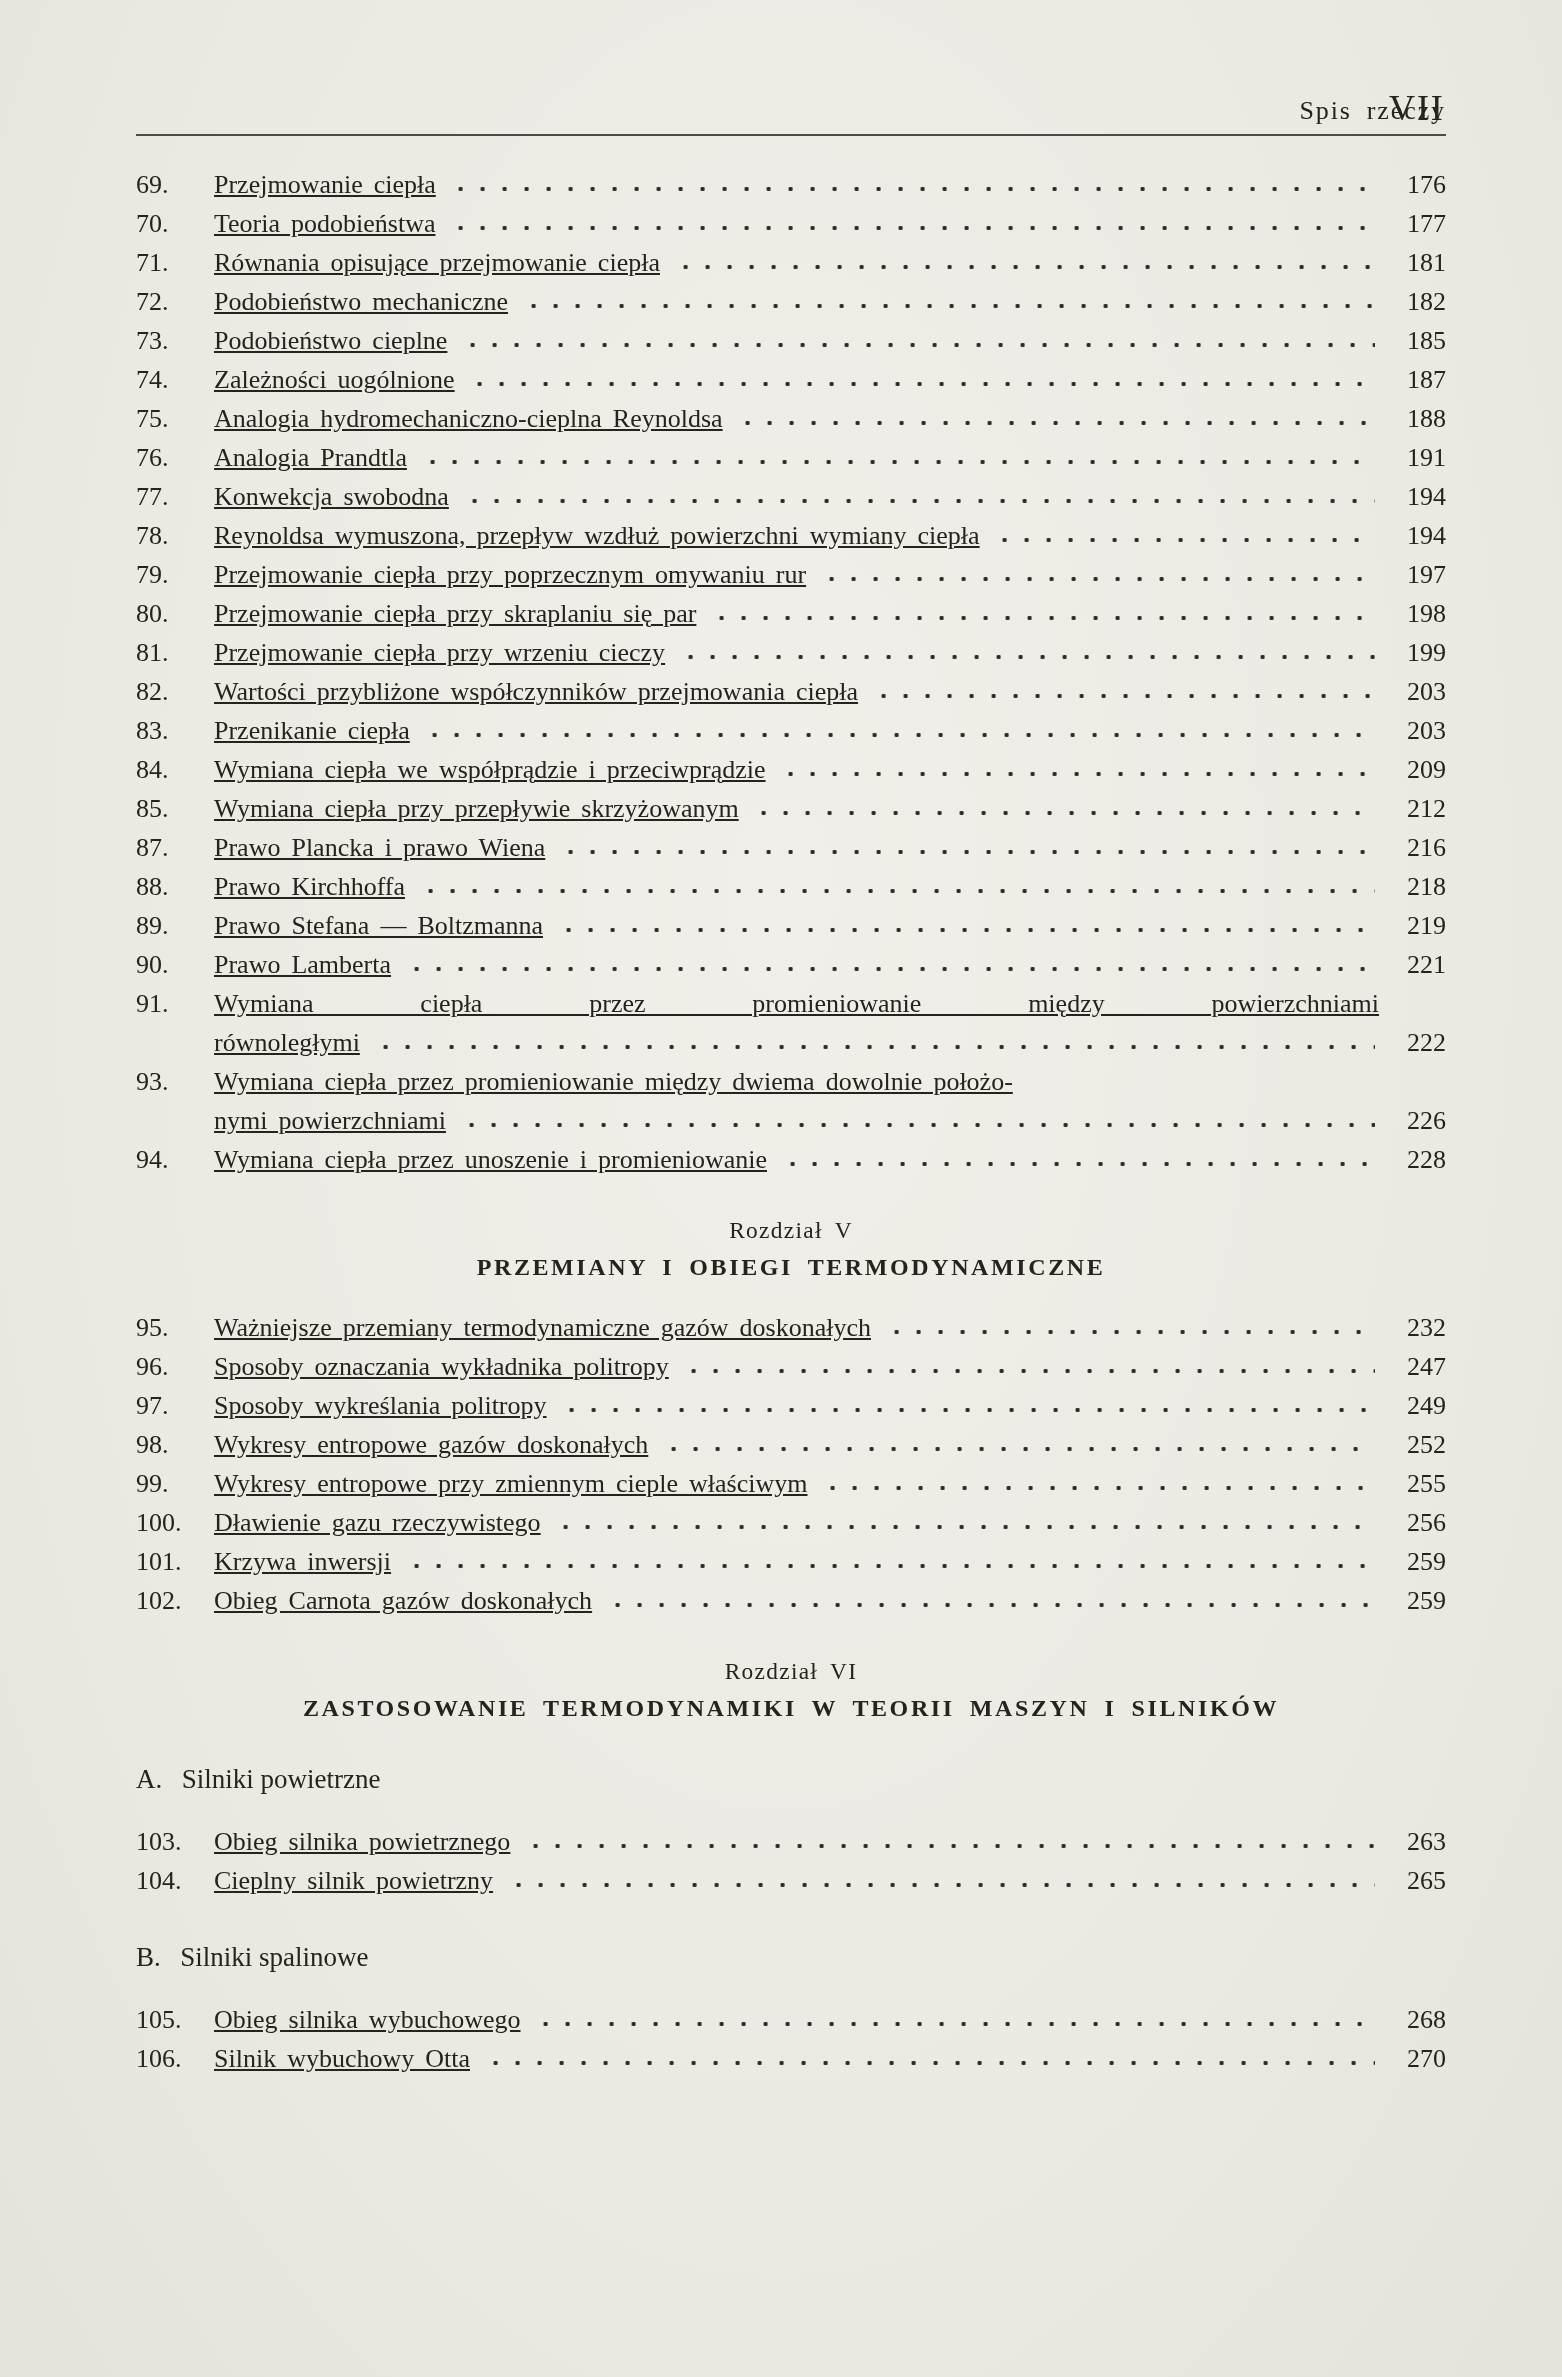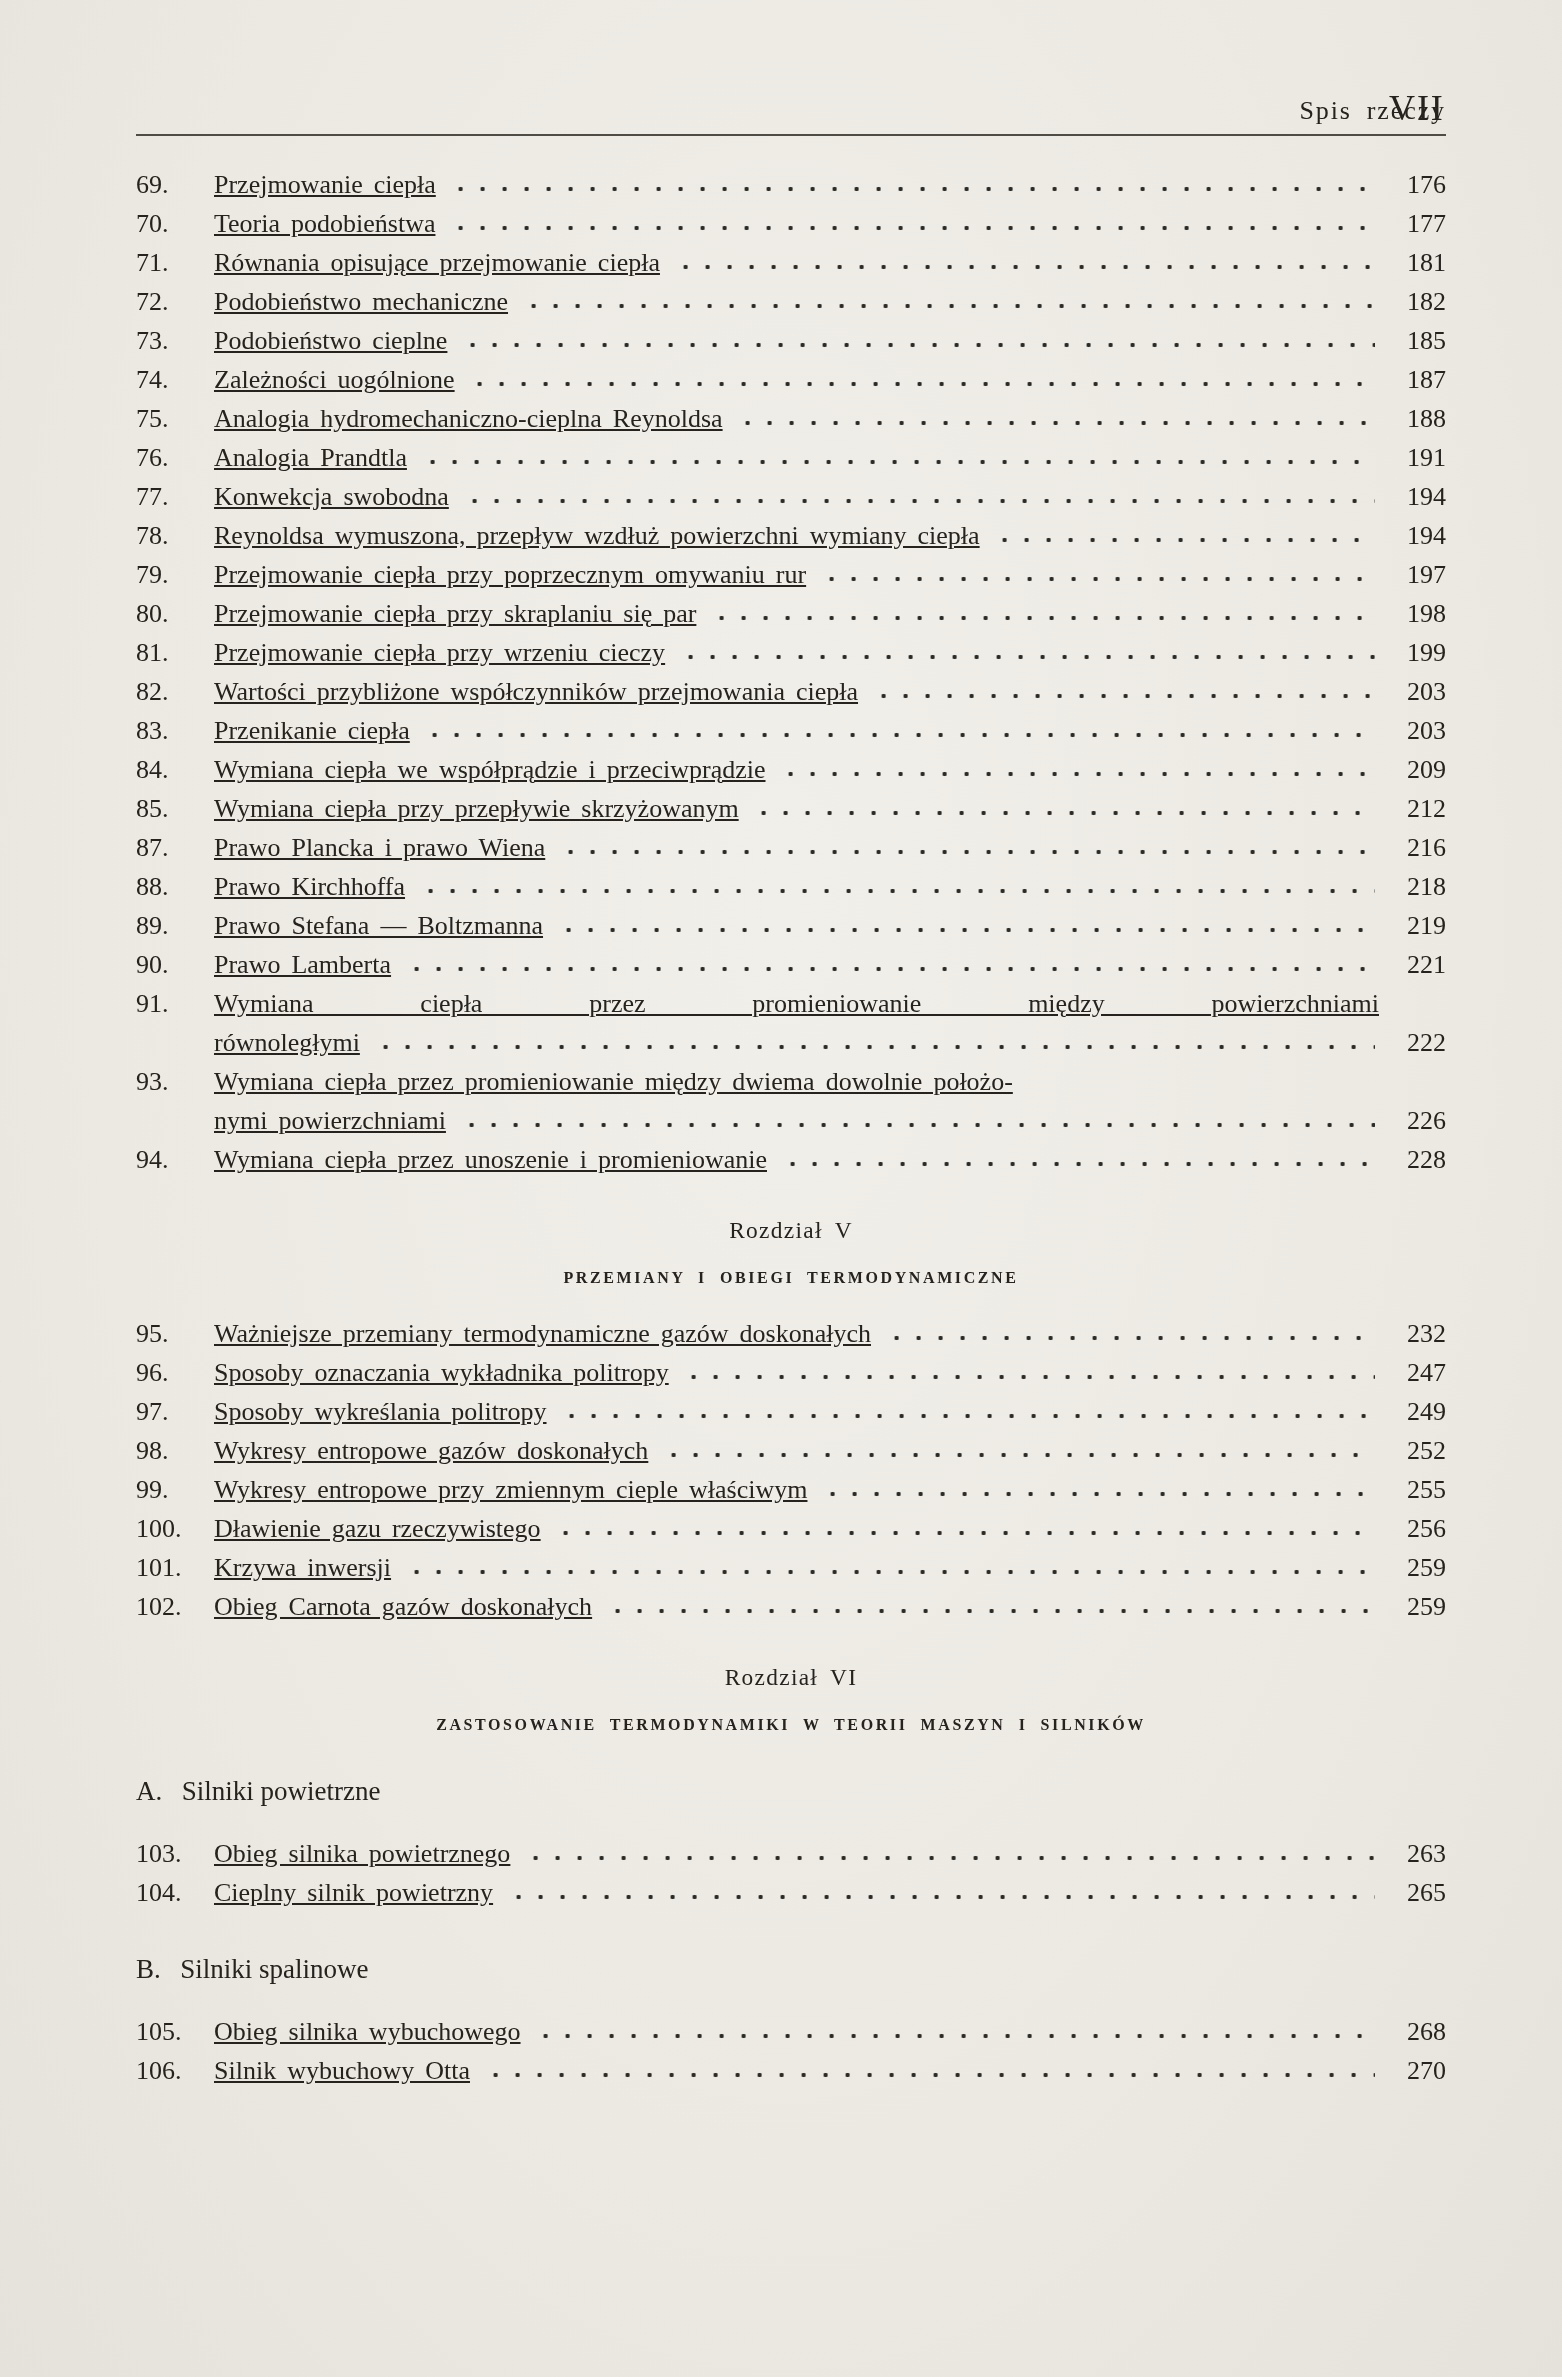--- a/index.html
+++ b/index.html
@@ -87,22 +87,22 @@
     text-align: center;
     margin-top: 38px;
     margin-bottom: 27px;
   }
   .chapter-label {
     font-size: 23.4px;
     letter-spacing: 1.3px;
     word-spacing: 5.2px;
   }
   .chapter-title {
-    margin-top: 25px;
-    font-size: 16px;
+    margin-top: 10px;
+    font-size: 24px;
     font-weight: bold;
     letter-spacing: 2.6px;
     word-spacing: 6.5px;
   }
   .section {
     font-size: 27px;
     margin-top: 42px;
     margin-bottom: 27px;
   }
   .section-letter { margin-right: 19.5px; }

